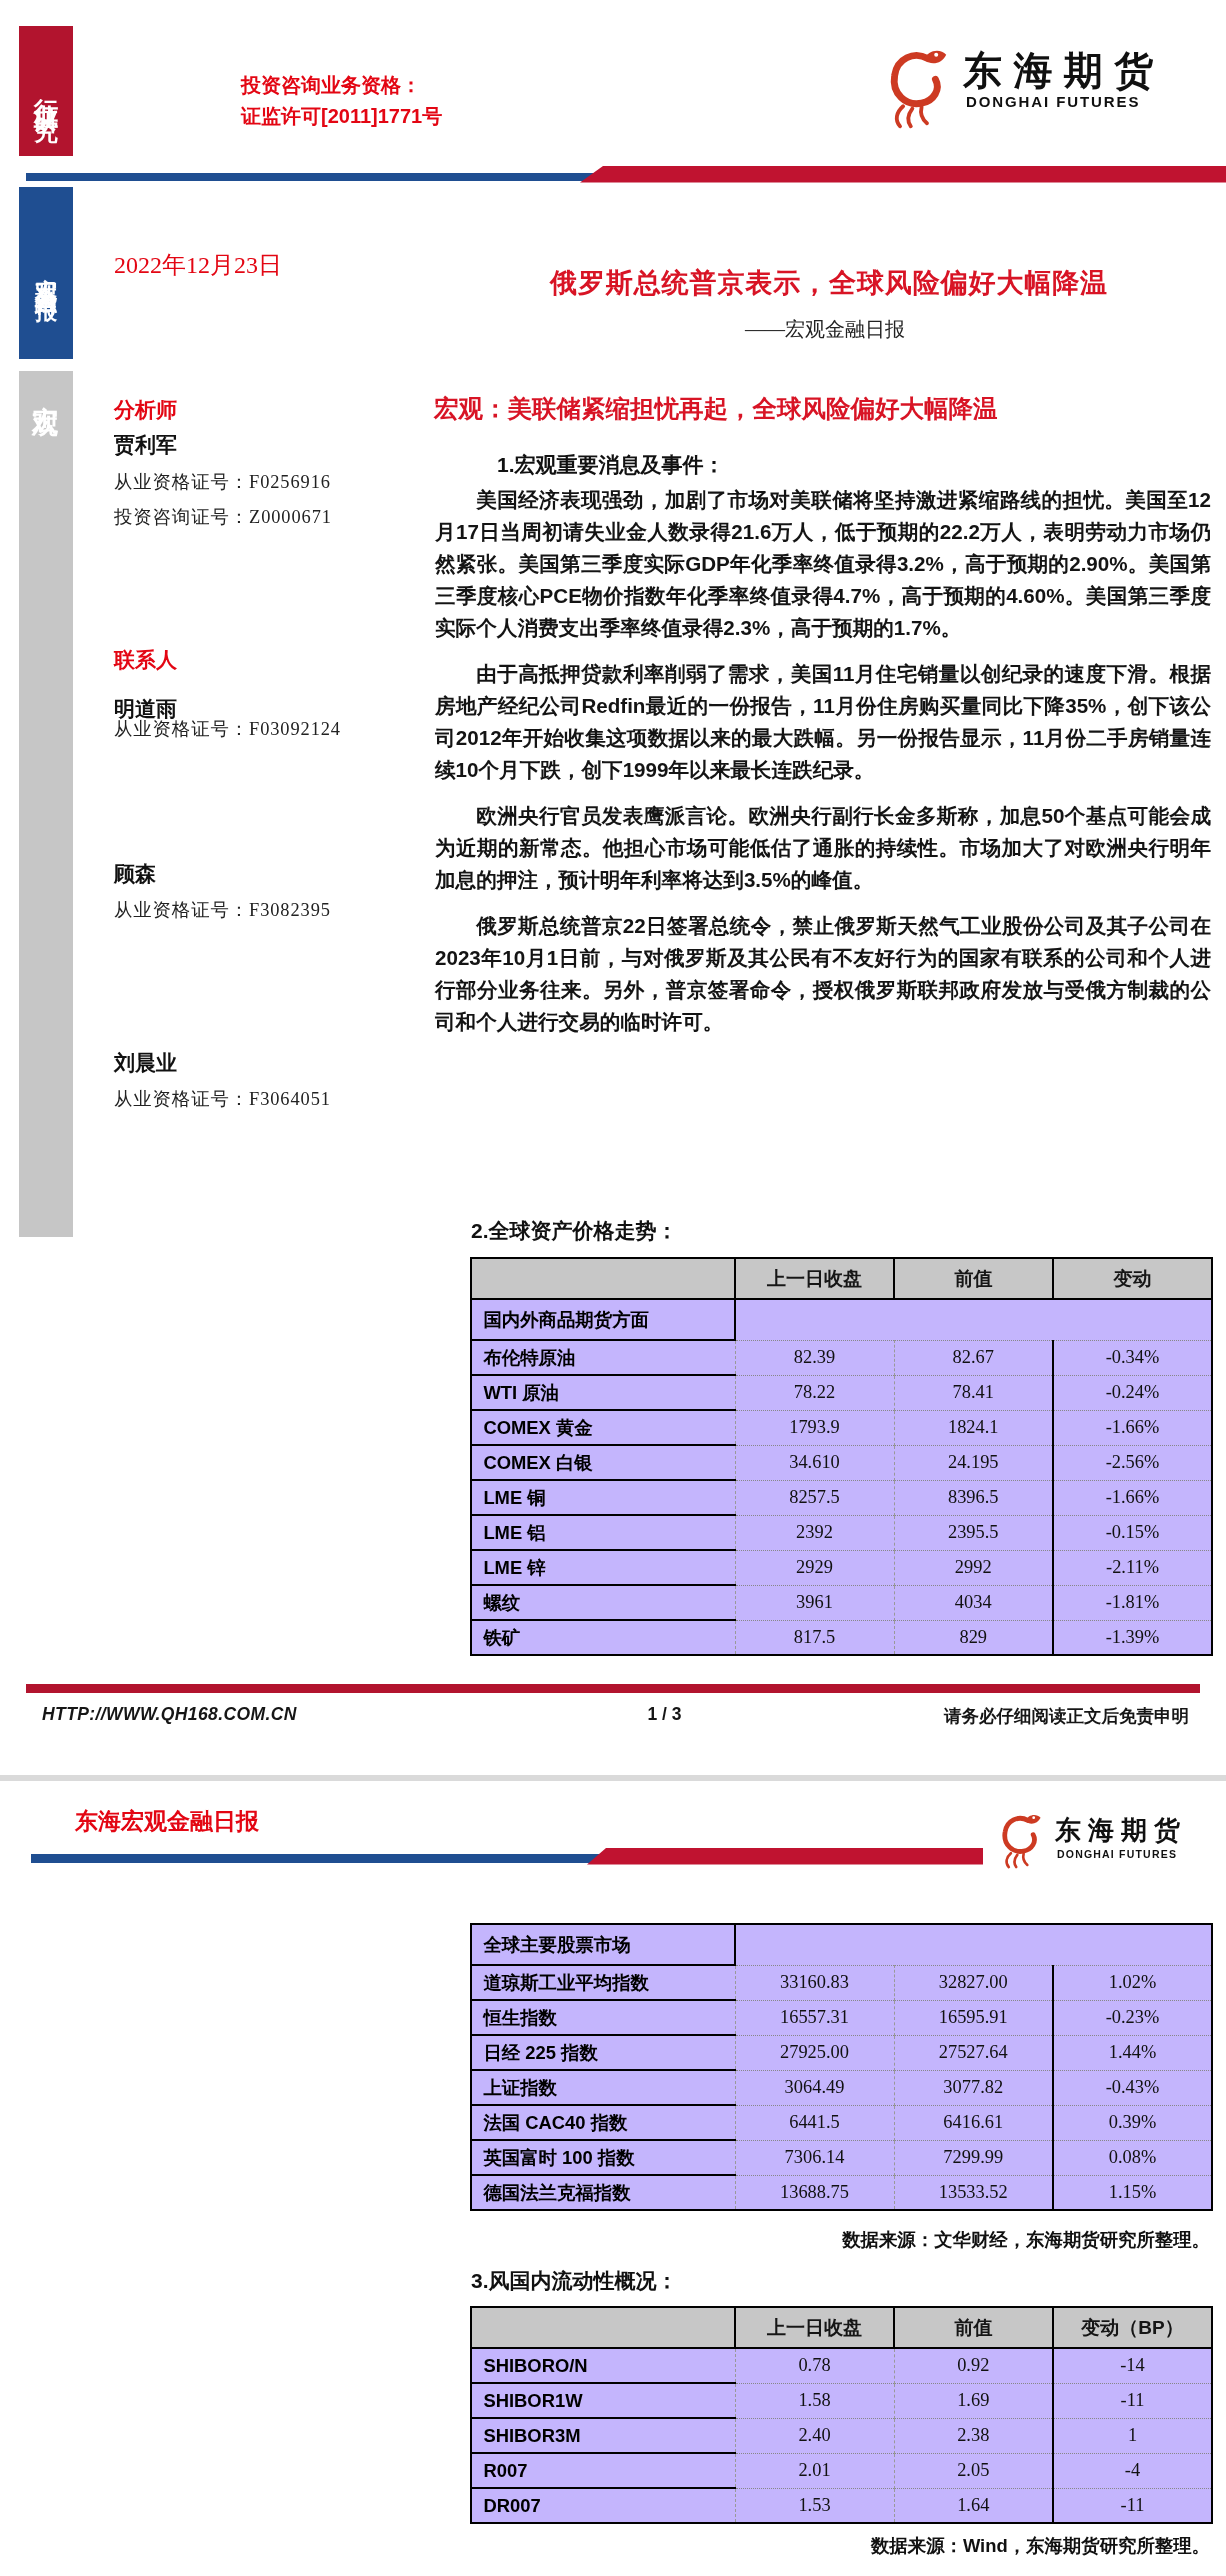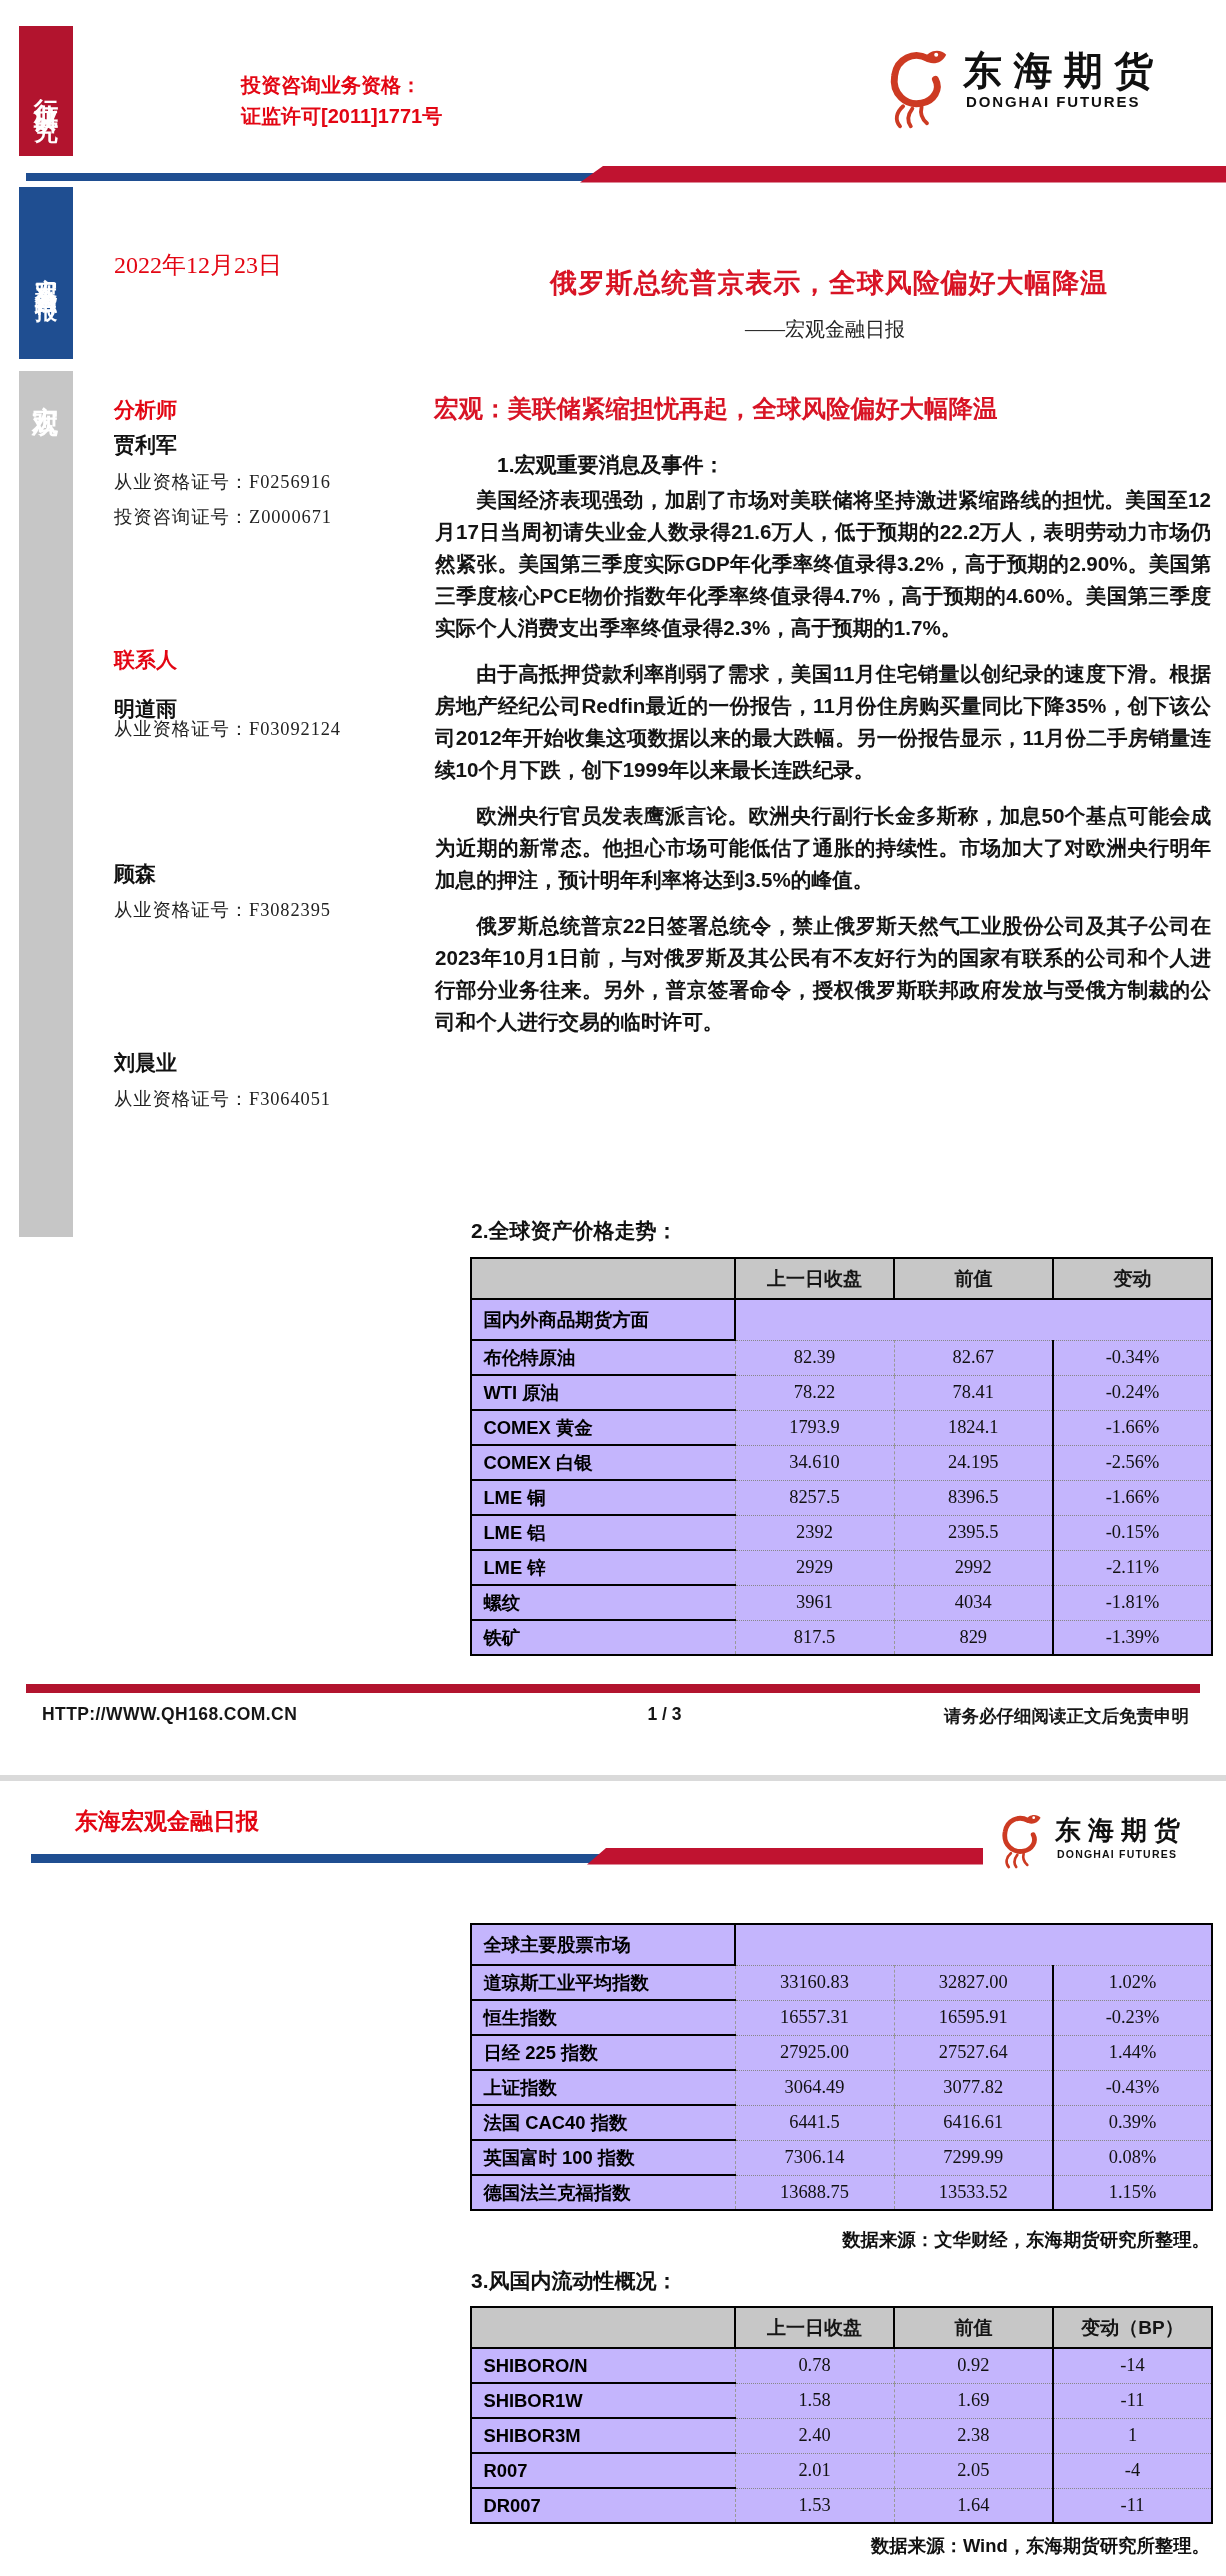--- a/index.html
+++ b/index.html
@@ -79,21 +79,21 @@
   .dtab td.merge{border-left:2.2px solid #000;border-right:2.2px solid #000;
                  border-bottom:1.8px dotted #888;}
   .t-commodity{left:470px;top:1257px;}
   .t-stocks{left:470px;top:1923px;}
   .t-liquidity{left:470px;top:2306px;}
 
   .note{width:740px;left:470px;text-align:right;font-size:18.4px;font-weight:700;color:#111;}
 
   
   .foot-bar{left:26px;top:1684px;width:1174px;height:8.8px;background:#b2142e;}
-  .foot-url{left:42px;top:1704px;font-size:17.5px;font-weight:700;letter-spacing:0.4px;}
+  .foot-url{left:42px;top:1704px;font-size:17.5px;font-weight:700;letter-spacing:0.4px;font-style:italic;}
   .foot-page{left:314px;top:1704px;width:701px;text-align:center;font-size:17.5px;font-weight:700;}
   .foot-disc{right:37px;top:1704px;font-size:17.5px;font-weight:700;}
   .page-sep{left:0;top:1775px;width:1226px;height:6.1px;background:#dadada;}
   .p2-title{left:75px;top:1806px;font-size:23px;font-weight:700;color:#e30613;}
 </style>
 </head>
 <body>
 
 <div class="vbox box-industry">
   <span>行业研究</span>

